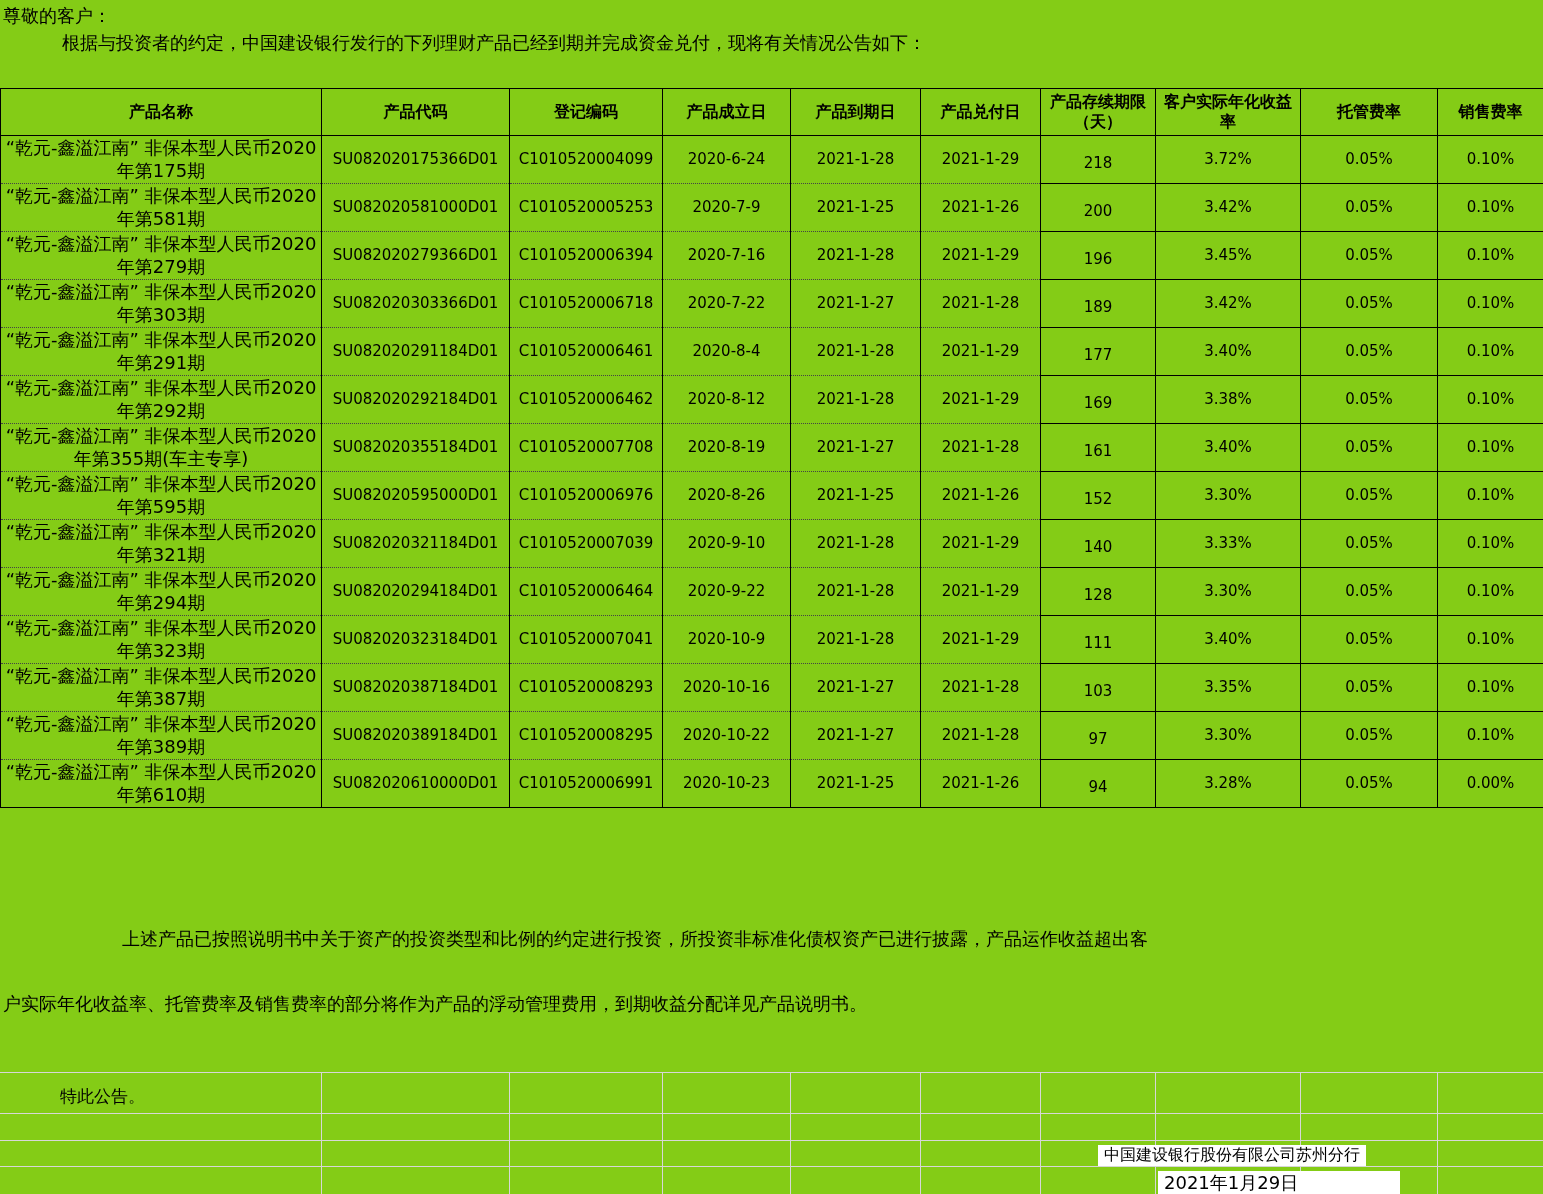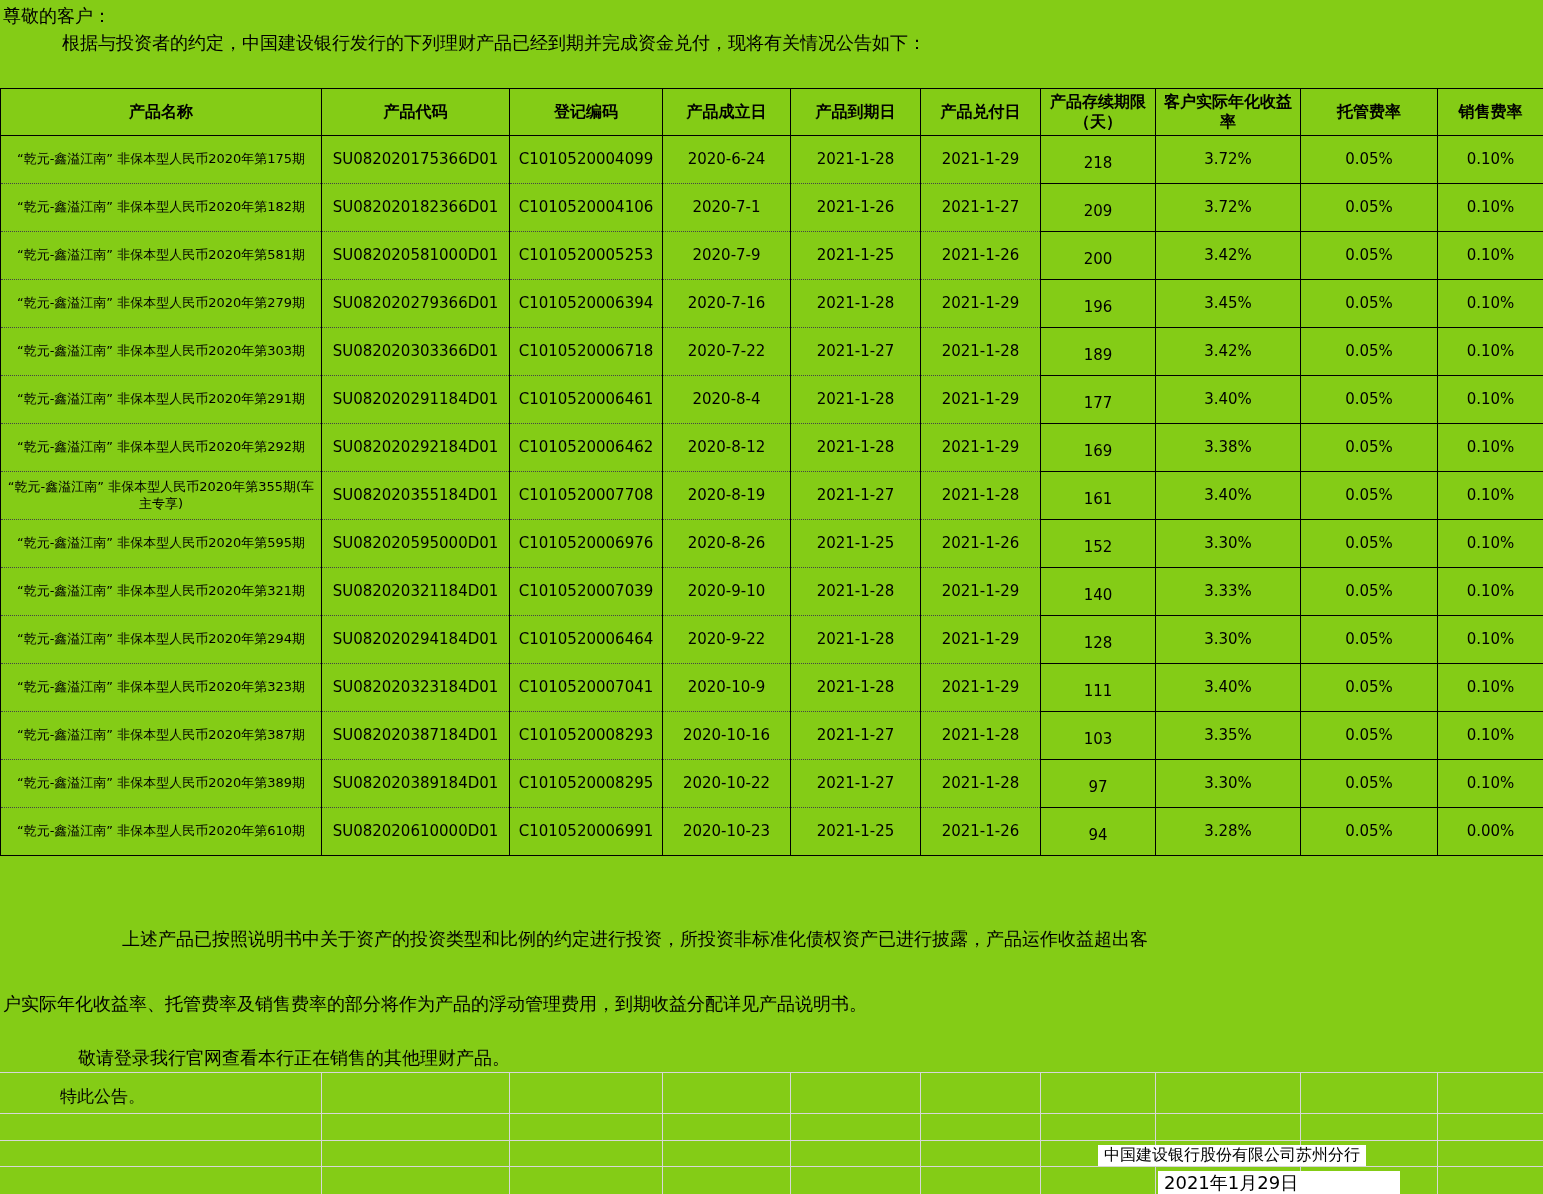--- a/index.html
+++ b/index.html
@@ -37,21 +37,21 @@
     border-bottom:1px solid #000;
     line-height:1.25;
   }
   table.products tbody tr{height:48px;}
   table.products tbody td{
     font-size:15px;
     border-top:1px dotted #444;
     line-height:1.25;
   }
   table.products tbody td:nth-child(n+7){border-top:1px solid #000;}
-  table.products tbody td:first-child{font-size:13px;white-space:normal;}
+  table.products tbody td:first-child{font-size:18px;white-space:normal;}
   table.products tbody td:nth-child(7){padding-top:9px;}
 
   .note1{left:122px;top:927px;font-size:18px;}
   .note2{left:3px;top:992px;font-size:18px;}
   .note3{left:78px;top:1046px;font-size:18px;}
   .note4{left:60px;top:1085px;font-size:17px;}
 
   .gridline{position:absolute;background:#d7d7d7;}
   .gl-h{left:0;width:1543px;height:1px;}
   .gl-v{top:1072px;height:122px;width:1px;}
@@ -102,32 +102,20 @@
           <td>C1010520004099</td>
           <td>2020-6-24</td>
           <td>2021-1-28</td>
           <td>2021-1-29</td>
           <td>218</td>
           <td>3.72%</td>
           <td>0.05%</td>
           <td>0.10%</td>
         </tr>
         <tr>
-          <td>“乾元-鑫溢江南” 非保本型人民币2020年第182期</td>
-          <td>SU082020182366D01</td>
-          <td>C1010520004106</td>
-          <td>2020-7-1</td>
-          <td>2021-1-26</td>
-          <td>2021-1-27</td>
-          <td>209</td>
-          <td>3.72%</td>
-          <td>0.05%</td>
-          <td>0.10%</td>
-        </tr>
-        <tr>
           <td>“乾元-鑫溢江南” 非保本型人民币2020年第581期</td>
           <td>SU082020581000D01</td>
           <td>C1010520005253</td>
           <td>2020-7-9</td>
           <td>2021-1-25</td>
           <td>2021-1-26</td>
           <td>200</td>
           <td>3.42%</td>
           <td>0.05%</td>
           <td>0.10%</td>
@@ -274,21 +262,20 @@
           <td>94</td>
           <td>3.28%</td>
           <td>0.05%</td>
           <td>0.00%</td>
         </tr>
       </tbody>
   </table>
 
   <div class="txt note2">户实际年化收益率、托管费率及销售费率的部分将作为产品的浮动管理费用，到期收益分配详见产品说明书。</div>
   <div class="txt note1">上述产品已按照说明书中关于资产的投资类型和比例的约定进行投资，所投资非标准化债权资产已进行披露，产品运作收益超出客</div>
-  <div class="txt note3">敬请登录我行官网查看本行正在销售的其他理财产品。</div>
   <div class="txt note4">特此公告。</div>
 
   <div class="gridline gl-h" style="top:1072px"></div>
   <div class="gridline gl-h" style="top:1113px"></div>
   <div class="gridline gl-h" style="top:1140px"></div>
   <div class="gridline gl-h" style="top:1166px"></div>
   <div class="gridline gl-v" style="left:321px"></div>
   <div class="gridline gl-v" style="left:509px"></div>
   <div class="gridline gl-v" style="left:662px"></div>
   <div class="gridline gl-v" style="left:790px"></div>

